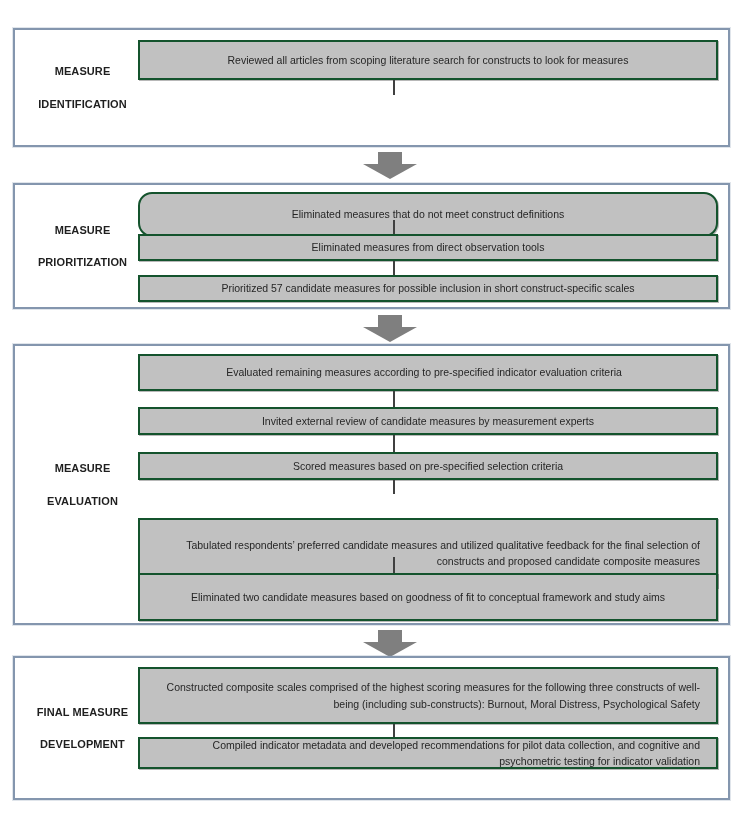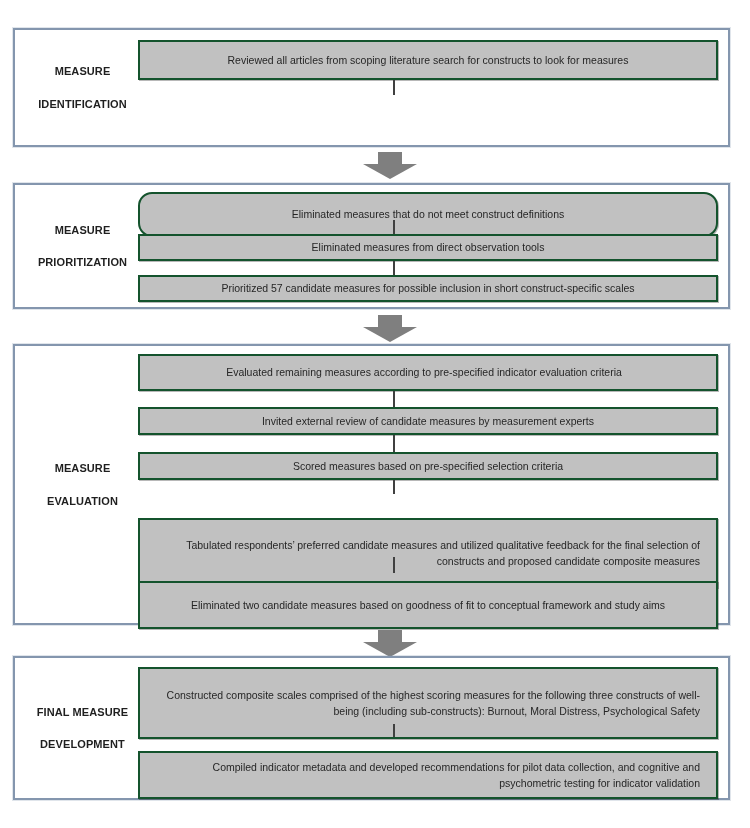--- a/index.html
+++ b/index.html
@@ -49,28 +49,28 @@
   .s2-b1{top:7px;height:45px;border-radius:14px;}
   .s2-b2{top:49px;height:27px;}
   .s2-b3{top:90px;height:27px;}
   .s2-c1{top:35px;height:14px;}
   .s2-c2{top:76px;height:14px;}
   
   .s3-b1{top:8px;height:37px;padding-left:8px;}
   .s3-b2{top:61px;height:28px;}
   .s3-b3{top:106px;height:28px;}
   .s3-b4{top:148px;height:70px;margin-top:24px;}
-  .s3-b5{top:235px;height:48px;}
+  .s3-b5{top:227px;height:48px;}
   .s3-c1{top:45px;height:16px;}
   .s3-c2{top:89px;height:17px;}
   .s3-c3{top:134px;height:14px;}
   .s3-c4{top:211px;height:16px;}
   
-  .s4-b1{top:9px;height:72px;}
-  .s4-b2{top:93px;height:48px;}
+  .s4-b1{top:9px;height:57px;}
+  .s4-b2{top:79px;height:32px;}
   .s4-c1{top:66px;height:13px;}
   
   .down-arrow{
     position:absolute;left:363px;width:54px;
     display:flex;flex-direction:column;align-items:center;
   }
   .arrow-1{top:152px;}
   .arrow-2{top:315px;}
   .arrow-3{top:630px;}
   .down-arrow .stem{width:24px;height:12px;background:#7f7f7f;}

